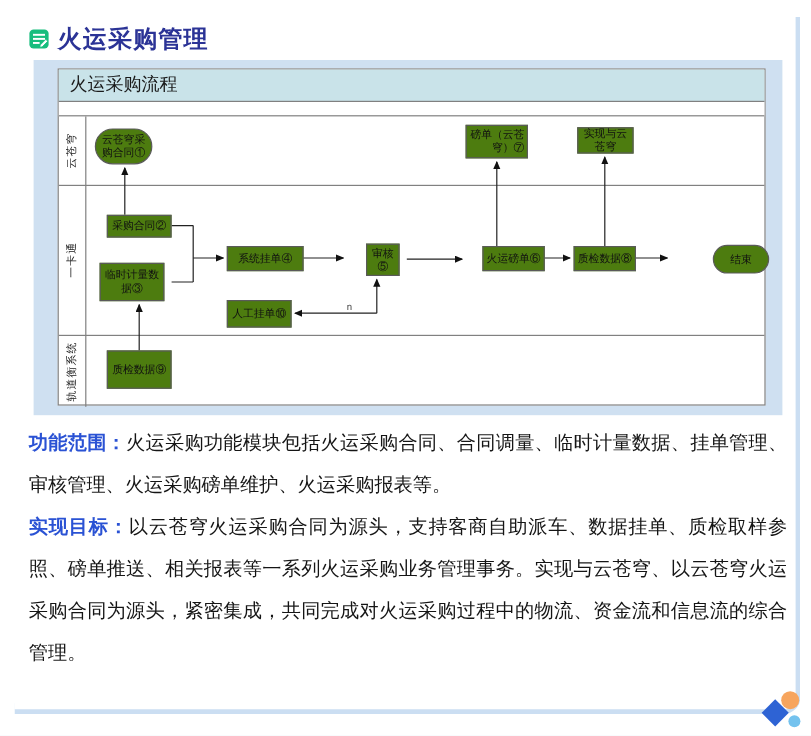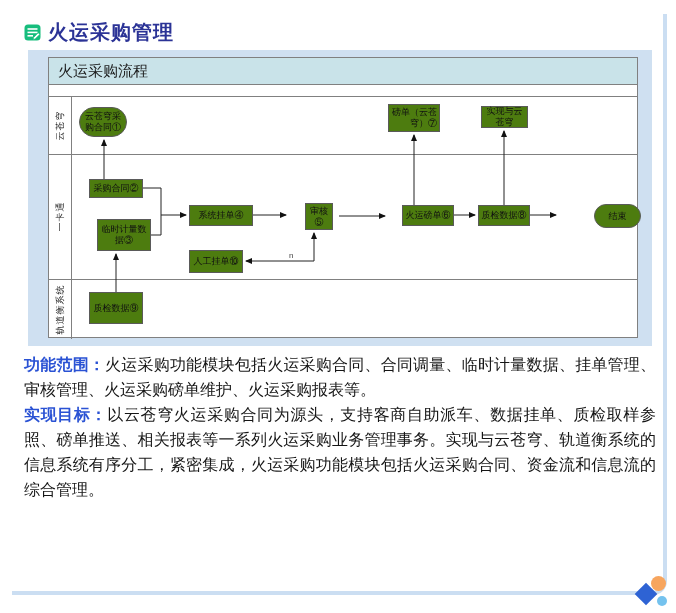--- a/index.html
+++ b/index.html
@@ -40,21 +40,21 @@
   .node { position:absolute; background:#4d7c0f; border:1px solid #5a5a5a;
           display:flex; align-items:center; justify-content:center; text-align:center;
           font-size:9px; line-height:1.2; padding:1px 2px; word-break:break-all; color:#111; }
   .stadium { border-radius:15px; }
   .edges { position:absolute; left:0; top:0; width:590px; height:281px; pointer-events:none; }
   .edges line, .edges polyline { stroke:#222; stroke-width:1; fill:none; }
   .edges text { font-size:8px; fill:#444; font-family:"Liberation Sans", sans-serif; }
 
   
   .content { position:absolute; left:24px; width:632px; top:352px;
-             font-size:16px; line-height:25px; color:#151515; text-align:justify; }
+             font-size:16px; line-height:35px; color:#151515; text-align:justify; }
   .content p { margin:0; }
   .lead { color:#2a52d4; font-weight:bold; }
 </style>
 </head>
 <body>
 
 <div class="page">
 
   <div class="page-title">
     <svg width="17" height="17" viewBox="0 0 17 17">
@@ -106,34 +106,34 @@
         <line x1="265" y1="203" x2="265" y2="175" marker-end="url(#ah)"></line>
         <line x1="265" y1="203" x2="197" y2="203" marker-end="url(#ah)"></line>
         <text x="240" y="200">n</text>
         <line x1="67" y1="234" x2="67" y2="196" marker-end="url(#ah)"></line>
       </svg>
 
       <div class="node stadium" style="left:30px; top:49px; width:48px; height:30px;">云苍穹采购合同①</div>
       <div class="node" style="left:339px; top:46px; width:52px; height:28px;text-align:right;">磅单（云苍穹）⑦</div>
       <div class="node" style="left:432px; top:48px; width:47px; height:22px;">实现与云苍穹</div>
       <div class="node" style="left:40px; top:121px; width:54px; height:19px;">采购合同②</div>
-      <div class="node" style="left:48px; top:161px; width:54px; height:32px;">临时计量数据③</div>
+      <div class="node" style="left:34px; top:161px; width:54px; height:32px;">临时计量数据③</div>
       <div class="node" style="left:140px; top:147px; width:64px; height:21px;">系统挂单④</div>
       <div class="node" style="left:240px; top:145px; width:28px; height:27px;margin-left:16px;">审核⑤</div>
       <div class="node" style="left:140px; top:192px; width:54px; height:23px;">人工挂单⑩</div>
       <div class="node" style="left:339px; top:147px; width:52px; height:21px;margin-left:14px;">火运磅单⑥</div>
       <div class="node" style="left:429px; top:147px; width:52px; height:21px;">质检数据⑧</div>
       <div class="node stadium" style="left:510px; top:146px; width:47px; height:24px; border-radius:12px;margin-left:35px;">结束</div>
       <div class="node" style="left:40px; top:234px; width:54px; height:32px;">质检数据⑨</div>
     </div>
   </div>
 
   <div class="content">
     <p><span class="lead">功能范围：</span><span>火运采购功能模块包括火运采购合同、合同调量、临时计量数据、挂单管理、审核管理、火运采购磅单维护、火运采购报表等。</span></p>
-    <p><span class="lead">实现目标：</span><span>以云苍穹火运采购合同为源头，支持客商自助派车、数据挂单、质检取样参照、磅单推送、相关报表等一系列火运采购业务管理事务。实现与云苍穹、轨道衡系统的信息系统有序分工，紧密集成，火运采购功能模块包括火运采购合同、资金流和信息流的综合管理。</span></p>
+    <p><span class="lead">实现目标：</span><span>以云苍穹火运采购合同为源头，支持客商自助派车、数据挂单、质检取样参照、磅单推送、相关报表等一系列火运采购业务管理事务。实现与云苍穹、以云苍穹火运采购合同为源头，紧密集成，共同完成对火运采购过程中的物流、资金流和信息流的综合管理。</span></p>
   </div>
 
   <div class="frame"></div>
   <div class="decor-diamond"></div>
   <div class="decor-orange"></div>
   <div class="decor-sky"></div>
 
 </div>
 
 </body></html>

